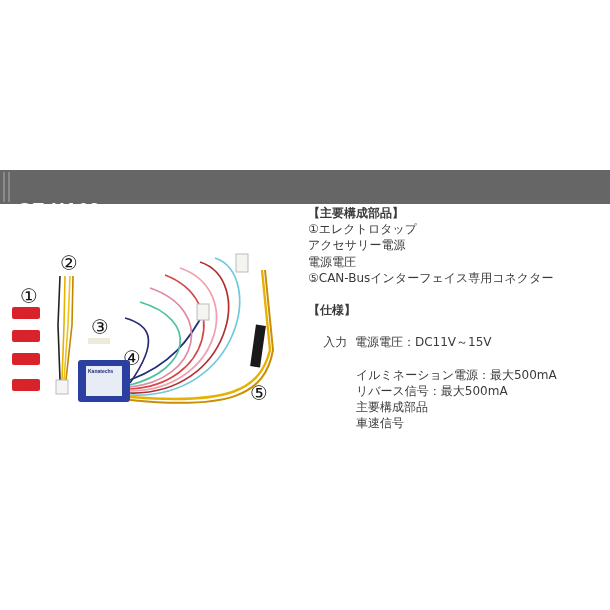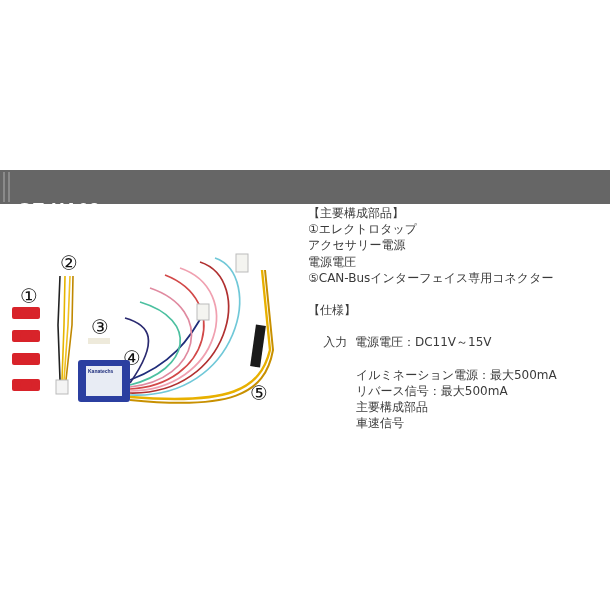--- a/index.html
+++ b/index.html
@@ -8,21 +8,21 @@
   .header-bar { position: absolute; left: 0; top: 170px; width: 610px; height: 34px;
                 background: #666666; }
   .header-bar .rule { position: absolute; top: 2px; bottom: 2px; width: 2px; background: #8a8a8a; }
   .header-bar .rule.r1 { left: 3px; }
   .header-bar .rule.r2 { left: 8px; }
   .header-title { position: absolute; left: 17px; top: 5px; font-family: "Liberation Sans", sans-serif;
                   font-weight: bold; font-size: 19px; color: #ffffff; letter-spacing: 0.2px; margin-top: 24px; }
   .product-image { position: absolute; left: 0; top: 230px; width: 300px; height: 200px; }
   .specs { position: absolute; left: 308px; top: 205px; font-size: 12px; line-height: 16.2px; color: #3a3a3a; }
   .specs .line { white-space: pre; }
-  .specs .heading { font-weight: normal; }
+  .specs .heading { font-weight: bold; }
   .specs .gap { height: 16px; }
   .callout { font-family: "DejaVu Sans", sans-serif; fill: #111; }
 </style>
 </head>
 <body>
 
 <div class="header-bar">
   <div class="rule r1"></div>
   <div class="rule r2"></div>
   <div class="header-title">GE-XA02</div>

